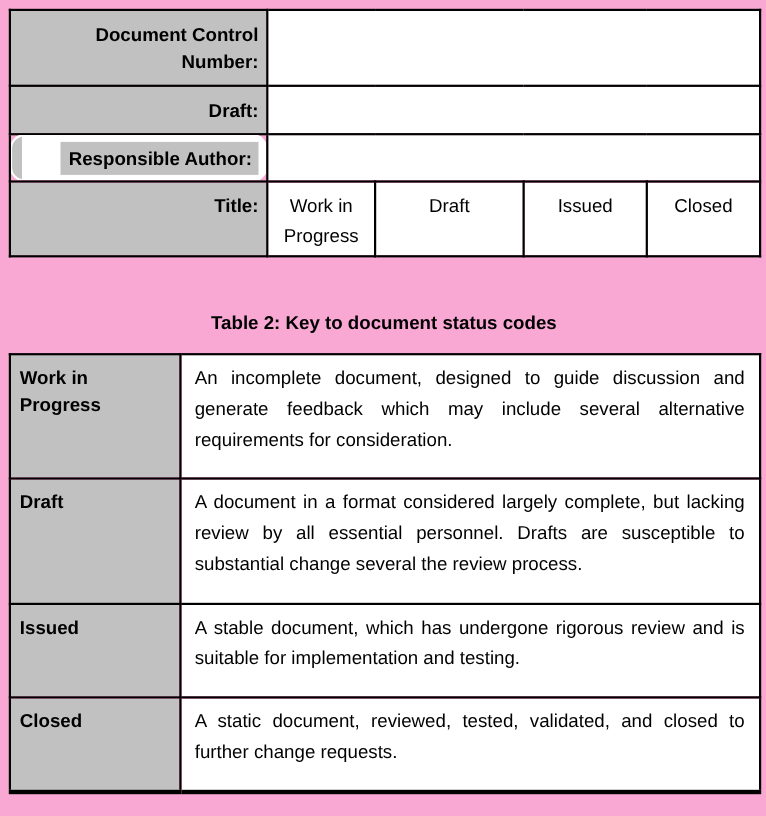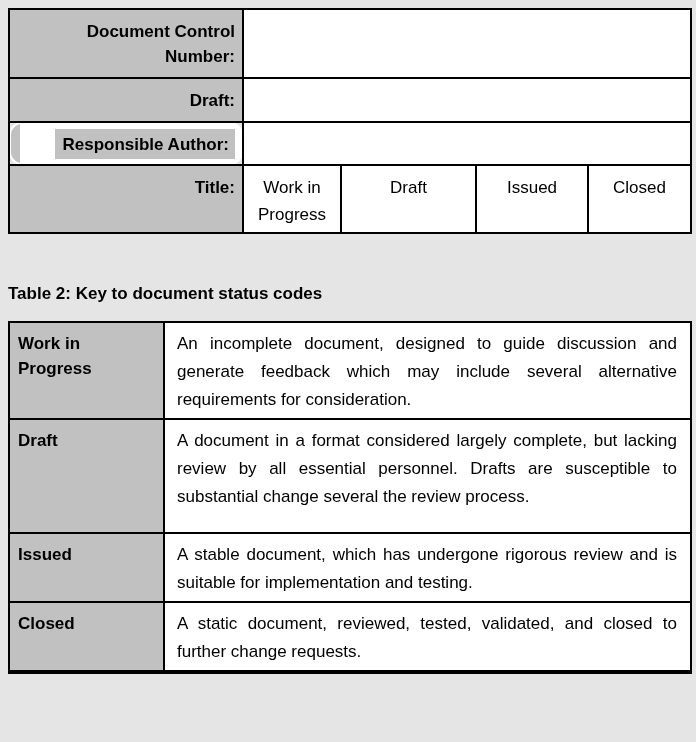--- a/index.html
+++ b/index.html
@@ -7,21 +7,21 @@
     margin: 0;
     padding: 0;
     background: #ffffff;
     font-family: "Liberation Sans", "DejaVu Sans", sans-serif;
     color: #000;
   }
   .page {
     width: 696px;
     height: 742px;
     padding: 8px 6px 0 8px;
-    background: #e5e5e5;
+    background: #f9a8d4;
     overflow: hidden;
   }
 
   
   table.ctrl {
     border-collapse: collapse;
     table-layout: fixed;
     width: 682px;
   }
   table.ctrl td {
@@ -61,21 +61,21 @@
   }
   .hl {
     background: #c1c1c1;
     padding: 6px 6px 5px 7px;
   }
 
   
   .caption {
     margin: 50px 0 17px 0;
     width: 682px;
-    text-align: left;
+    text-align: center;
     font-weight: bold;
     font-size: 17px;
   }
 
   
   table.key {
     border-collapse: collapse;
     table-layout: fixed;
     width: 682px;
   }
@@ -89,21 +89,21 @@
   td.term {
     background: #c1c1c1;
     font-weight: bold;
     text-align: left;
     padding: 8px 6px 4px 8px;
     line-height: 25px;
   }
   td.def {
     background: #fff;
     text-align: justify;
-    padding: 7px 13px 4px 12px;
+    padding: 7px 13px 20px 12px;
     line-height: 28px;
     font-size: 16.5px;
   }
 </style>
 </head>
 <body>
 
 <div class="page">
 
   <table class="ctrl">

